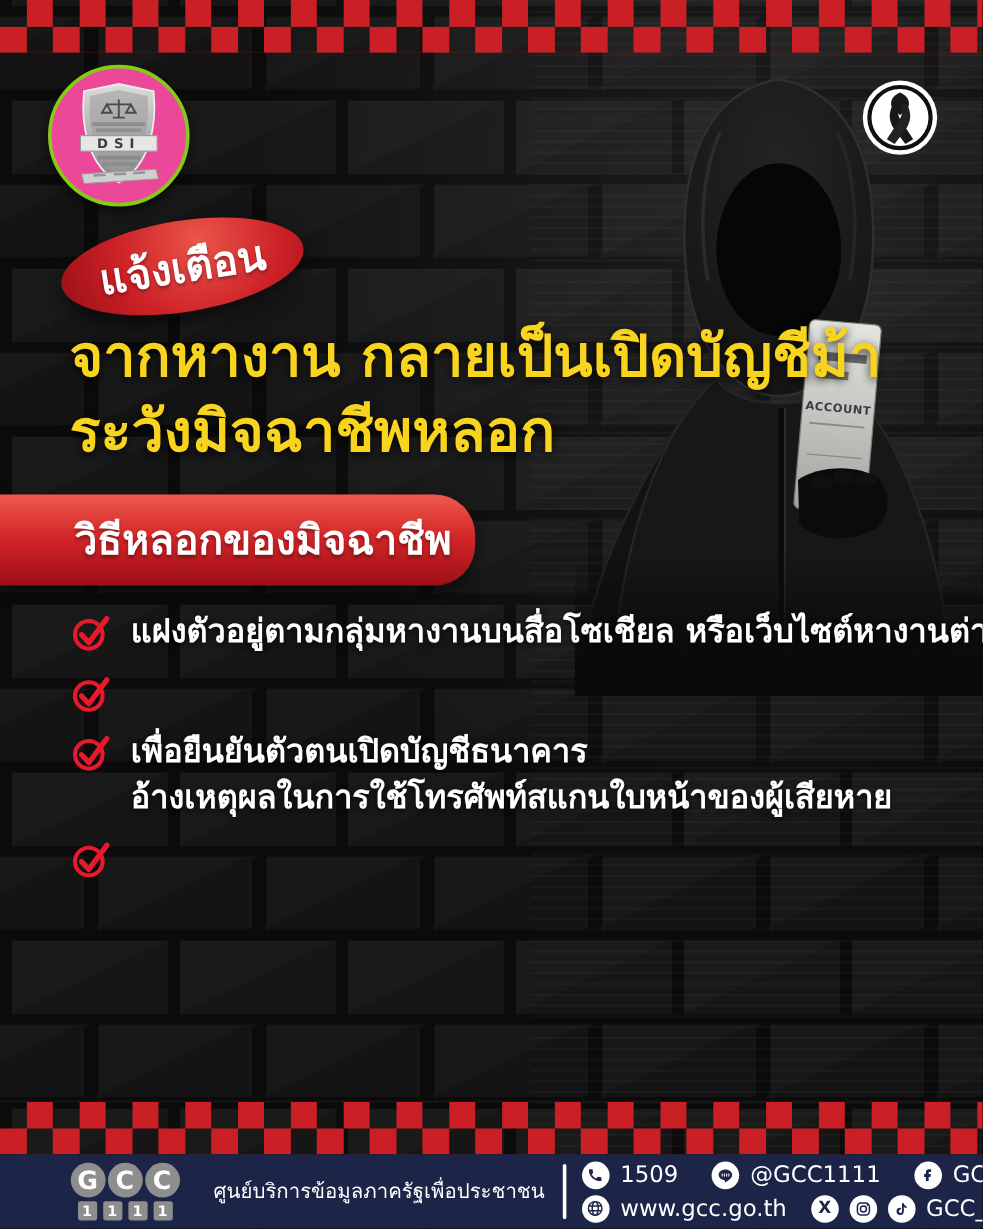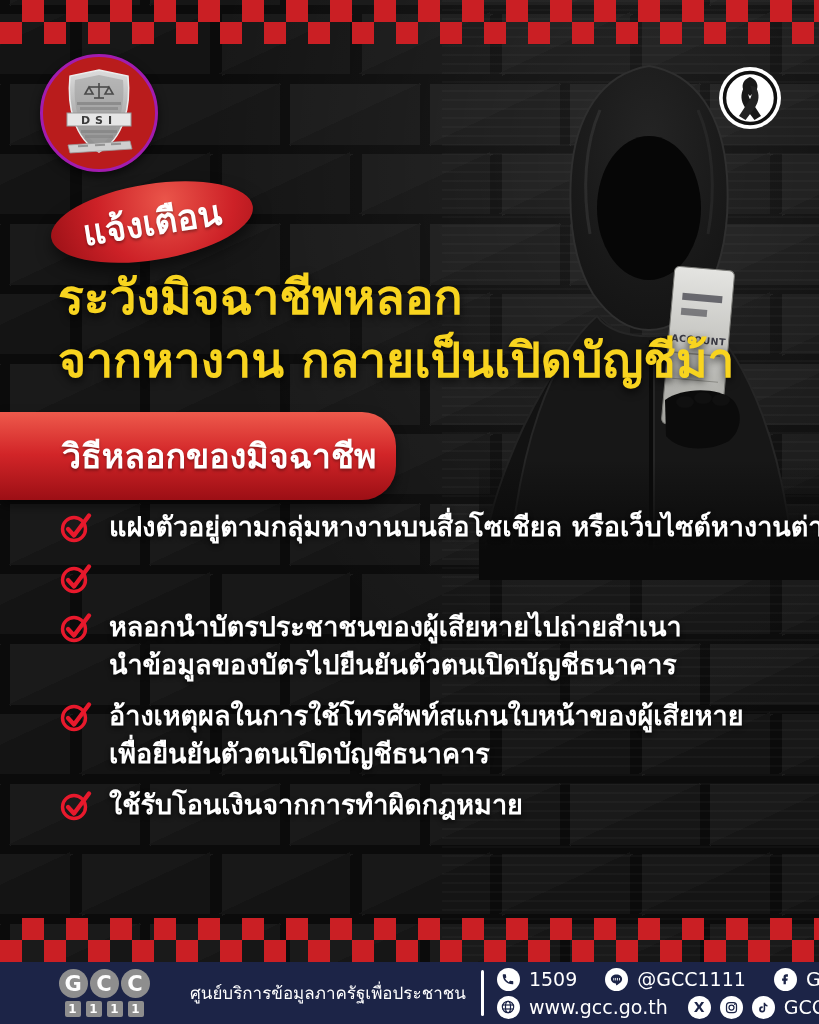--- a/index.html
+++ b/index.html
@@ -33,21 +33,21 @@
   .checker{
     position:absolute;left:0;width:100%;height:44px;z-index:6;
     background:conic-gradient(#ca1f24 0 90deg, transparent 90deg 180deg, #ca1f24 180deg 270deg, transparent 270deg);
     background-size:44px 44px;
   }
   .checker.top{top:0;}
   .checker.bottom{top:918px;}
   
   .dsi{
     position:absolute;left:40px;top:54px;width:112px;height:112px;z-index:7;
-    border-radius:50%;background:#b91c1c;border:3px solid #a21caf;
+    border-radius:50%;background:#ec4899;border:3px solid #84cc16;
     display:flex;align-items:center;justify-content:center;
     box-shadow:0 4px 10px rgba(0,0,0,.6);
   }
   .mourn{
     position:absolute;right:37px;top:66px;width:64px;height:64px;z-index:7;
   }
   
   .figure{position:absolute;right:0;top:48px;width:340px;height:520px;z-index:2;}
   .figfade{
     position:absolute;right:0;top:460px;width:340px;height:120px;z-index:3;
@@ -65,21 +65,21 @@
     text-shadow:0 2px 3px rgba(0,0,0,.35);
   }
   
   .headline{
     position:absolute;left:58px;top:266px;z-index:8;
     color:#f8d41f;font-weight:800;font-size:48px;line-height:63px;
     text-shadow:0 3px 8px rgba(0,0,0,.8);white-space:nowrap;
   }
   
   .banner{
-    position:absolute;left:0;top:412px;width:396px;height:88px;z-index:8;
+    position:absolute;left:0;top:412px;width:396px;height:76px;z-index:8;
     border-radius:0 34px 34px 0;
     background:linear-gradient(180deg, #ee5a4c 0%, #d22528 48%, #9c0f15 100%);
     display:flex;align-items:center;padding-left:62px;box-sizing:border-box;
     color:#fff;font-weight:800;font-size:34px;
     box-shadow:0 6px 12px rgba(0,0,0,.5);
     text-shadow:0 2px 3px rgba(0,0,0,.35);
   }
   
   .bullets{position:absolute;left:60px;top:508px;width:712px;z-index:8;}
   .bullet{display:flex;gap:16px;align-items:flex-start;margin-bottom:13px;}
@@ -91,21 +91,21 @@
     position:absolute;left:0;top:962px;width:100%;height:62px;z-index:7;
     background:#1c2447;display:flex;align-items:center;
   }
   .gcc{margin-left:52px;width:104px;flex:none;}
   .gcc-circles{display:flex;justify-content:center;gap:2px;}
   .gcc-c{width:29px;height:29px;border-radius:50%;background:#8e8e8e;color:#fdfdfd;
          display:flex;align-items:center;justify-content:center;font-size:21px;font-weight:600;}
   .gcc-digits{display:flex;justify-content:center;gap:5px;margin-top:3px;}
   .gcc-d{width:16px;height:16px;background:#8e8e8e;color:#fff;display:flex;align-items:center;
          justify-content:center;font-size:12px;font-weight:800;border-radius:2px;}
-  .org{margin-left:34px;text-align:center;color:#fff;font-size:17px;line-height:27px;flex:none;}
+  .org{margin-left:22px;text-align:center;color:#fff;font-size:17px;line-height:27px;flex:none;}
   .vdiv{width:3px;height:46px;background:#fff;border-radius:2px;margin:0 13px 0 15px;flex:none;}
   .contacts{display:flex;flex-direction:column;gap:5px;}
   .crow{display:flex;align-items:center;gap:9px;color:#fff;font-size:19px;}
   .cicon{width:23px;height:23px;border-radius:50%;background:#fff;color:#1c2447;flex:none;
          display:flex;align-items:center;justify-content:center;font-weight:800;font-size:14px;line-height:1;}
   .sp{width:10px;flex:none;}
 </style>
 </head>
 <body>
 
@@ -187,22 +187,22 @@
     <path d="M32,11 C26,13.5 23.5,18 25,23 L32,30 L39,23 C40.5,18 38,13.5 32,11 Z" fill="#181818"></path>
     <path d="M26,21 C22,29 23,35 27,41.5 L36.5,54 L43,50 L32.5,34 C29.5,29 29.5,24 32,19.5 Z" fill="#181818"></path>
     <path d="M38,21 C42,29 41,35 37,41.5 L27.5,54 L21,50 L31.5,34 C34.5,29 34.5,24 32,19.5 Z" fill="#222"></path>
   </svg>
 
   <div class="alert">
     <span>แจ้งเตือน</span>
   </div>
 
   <div class="headline">
+    <div>จากหางาน กลายเป็นเปิดบัญชีม้า</div>
     <div>ระวังมิจฉาชีพหลอก</div>
-    <div>จากหางาน กลายเป็นเปิดบัญชีม้า</div>
   </div>
 
   <div class="banner">
     <span>วิธีหลอกของมิจฉาชีพ</span>
   </div>
 
   <div class="bullets">
     <div class="bullet">
       <svg class="chk" viewBox="0 0 33 33">
           <circle cx="14" cy="18" r="11.5" fill="none" stroke="#e8192c" stroke-width="3.4"></circle>
@@ -220,41 +220,30 @@
         </svg>
       <div class="btxt">
         </div>
     </div>
     <div class="bullet">
       <svg class="chk" viewBox="0 0 33 33">
           <circle cx="14" cy="18" r="11.5" fill="none" stroke="#e8192c" stroke-width="3.4"></circle>
           <path d="M8 18 L14 24.5 L29 4.5" fill="none" stroke="#e8192c" stroke-width="4.4" stroke-linecap="round" stroke-linejoin="round"></path>
         </svg>
       <div class="btxt">
-          <div>หลอกนำบัตรประชาชนของผู้เสียหายไปถ่ายสำเนา</div>
-          <div>นำข้อมูลของบัตรไปยืนยันตัวตนเปิดบัญชีธนาคาร</div>
+          <div>เพื่อยืนยันตัวตนเปิดบัญชีธนาคาร</div>
+          <div>อ้างเหตุผลในการใช้โทรศัพท์สแกนใบหน้าของผู้เสียหาย</div>
         </div>
     </div>
     <div class="bullet">
       <svg class="chk" viewBox="0 0 33 33">
           <circle cx="14" cy="18" r="11.5" fill="none" stroke="#e8192c" stroke-width="3.4"></circle>
           <path d="M8 18 L14 24.5 L29 4.5" fill="none" stroke="#e8192c" stroke-width="4.4" stroke-linecap="round" stroke-linejoin="round"></path>
         </svg>
       <div class="btxt">
-          <div>อ้างเหตุผลในการใช้โทรศัพท์สแกนใบหน้าของผู้เสียหาย</div>
-          <div>เพื่อยืนยันตัวตนเปิดบัญชีธนาคาร</div>
-        </div>
-    </div>
-    <div class="bullet">
-      <svg class="chk" viewBox="0 0 33 33">
-          <circle cx="14" cy="18" r="11.5" fill="none" stroke="#e8192c" stroke-width="3.4"></circle>
-          <path d="M8 18 L14 24.5 L29 4.5" fill="none" stroke="#e8192c" stroke-width="4.4" stroke-linecap="round" stroke-linejoin="round"></path>
-        </svg>
-      <div class="btxt">
-          <div>ใช้รับโอนเงินจากการทำผิดกฎหมาย</div>
         </div>
     </div>
   </div>
 
   <div class="footer">
     <div class="gcc">
       <div class="gcc-circles">
         <div class="gcc-c">G</div>
         <div class="gcc-c">C</div>
         <div class="gcc-c">C</div>

